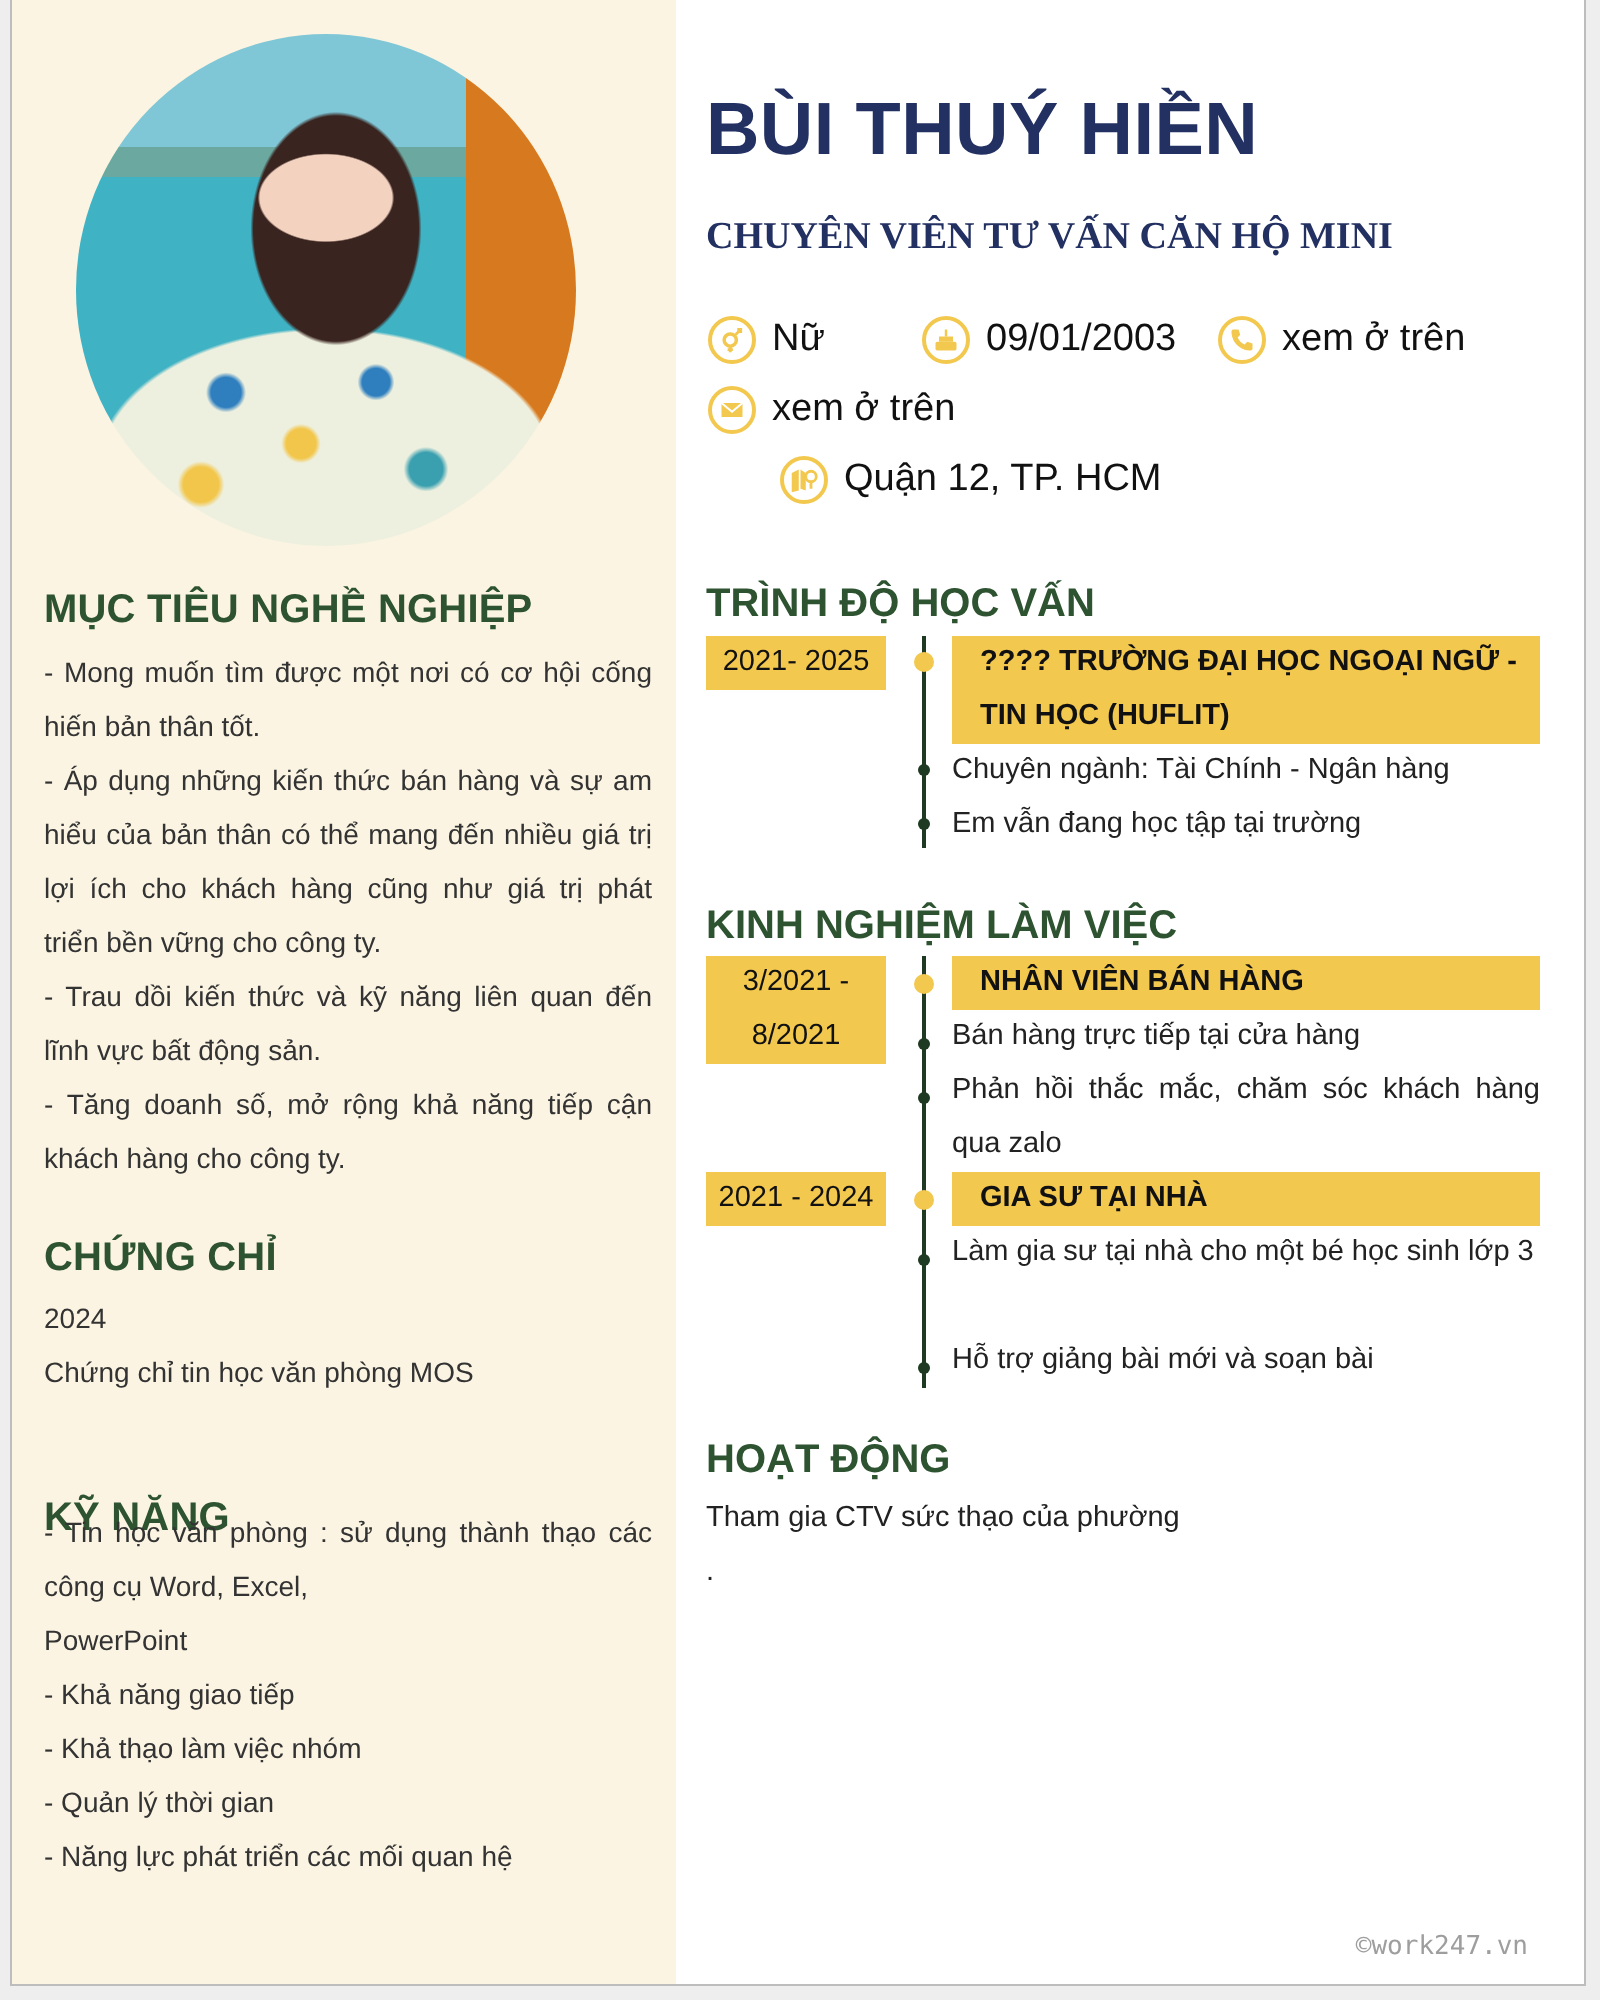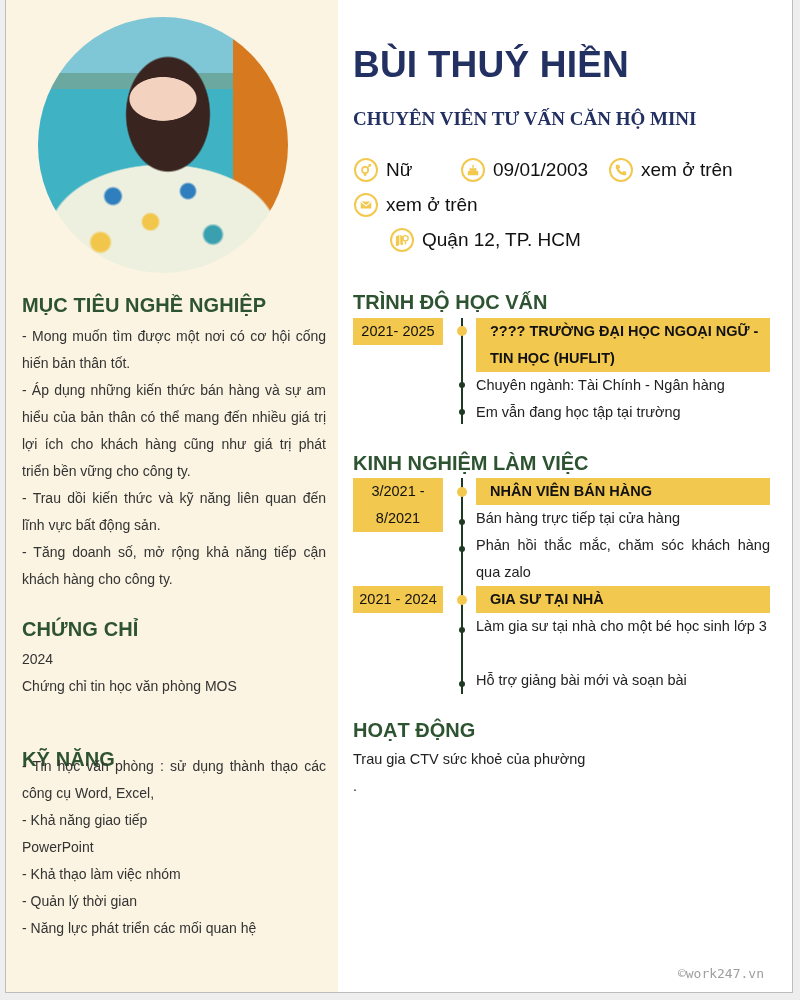--- a/index.html
+++ b/index.html
@@ -85,22 +85,22 @@
 
     <div class="sec-title" style="left:16px; top:618px;">CHỨNG CHỈ</div>
     <div class="ltext" style="top:646px;">
       <p>2024</p>
       <p>Chứng chỉ tin học văn phòng MOS</p>
     </div>
 
     <div class="sec-title" style="left:16px; top:748px;">KỸ NĂNG</div>
     <div class="ltext" style="top:753px;">
       <p>- Tin học văn phòng : sử dụng thành thạo các công cụ Word, Excel,</p>
+      <p>PowerPoint</p>
       <p>- Khả năng giao tiếp</p>
-      <p>PowerPoint</p>
       <p>- Khả thạo làm việc nhóm</p>
       <p>- Quản lý thời gian</p>
       <p>- Năng lực phát triển các mối quan hệ</p>
     </div>
   </div>
 
   <div class="name">BÙI THUÝ HIỀN</div>
   <div class="role">CHUYÊN VIÊN TƯ VẤN CĂN HỘ MINI</div>
 
   <div class="info" style="left:348px; top:158px;">
@@ -173,17 +173,17 @@
 
   <div class="date-box" style="top:586px;">2021 - 2024</div>
   <div class="tdot-big" style="top:595px;"></div>
   <div class="hl" style="top:586px;">GIA SƯ TẠI NHÀ</div>
   <div class="tdot-sm" style="top:627px;"></div>
   <div class="rtext" style="top:613px;">Làm gia sư tại nhà cho một bé học sinh lớp 3</div>
   <div class="tdot-sm" style="top:681px;"></div>
   <div class="rtext" style="top:667px;">Hỗ trợ giảng bài mới và soạn bài</div>
 
   <div class="r-title" style="top:719px;">HOẠT ĐỘNG</div>
-  <div class="plain" style="top:746px;">Trau gia CTV sức khoẻ của phường</div>
+  <div class="plain" style="top:746px;">Tham gia CTV sức thạo của phường</div>
   <div class="plain" style="top:773px;">.</div>
 
   <div class="watermark">©work247.vn</div>
 </div>
 
 </body></html>

